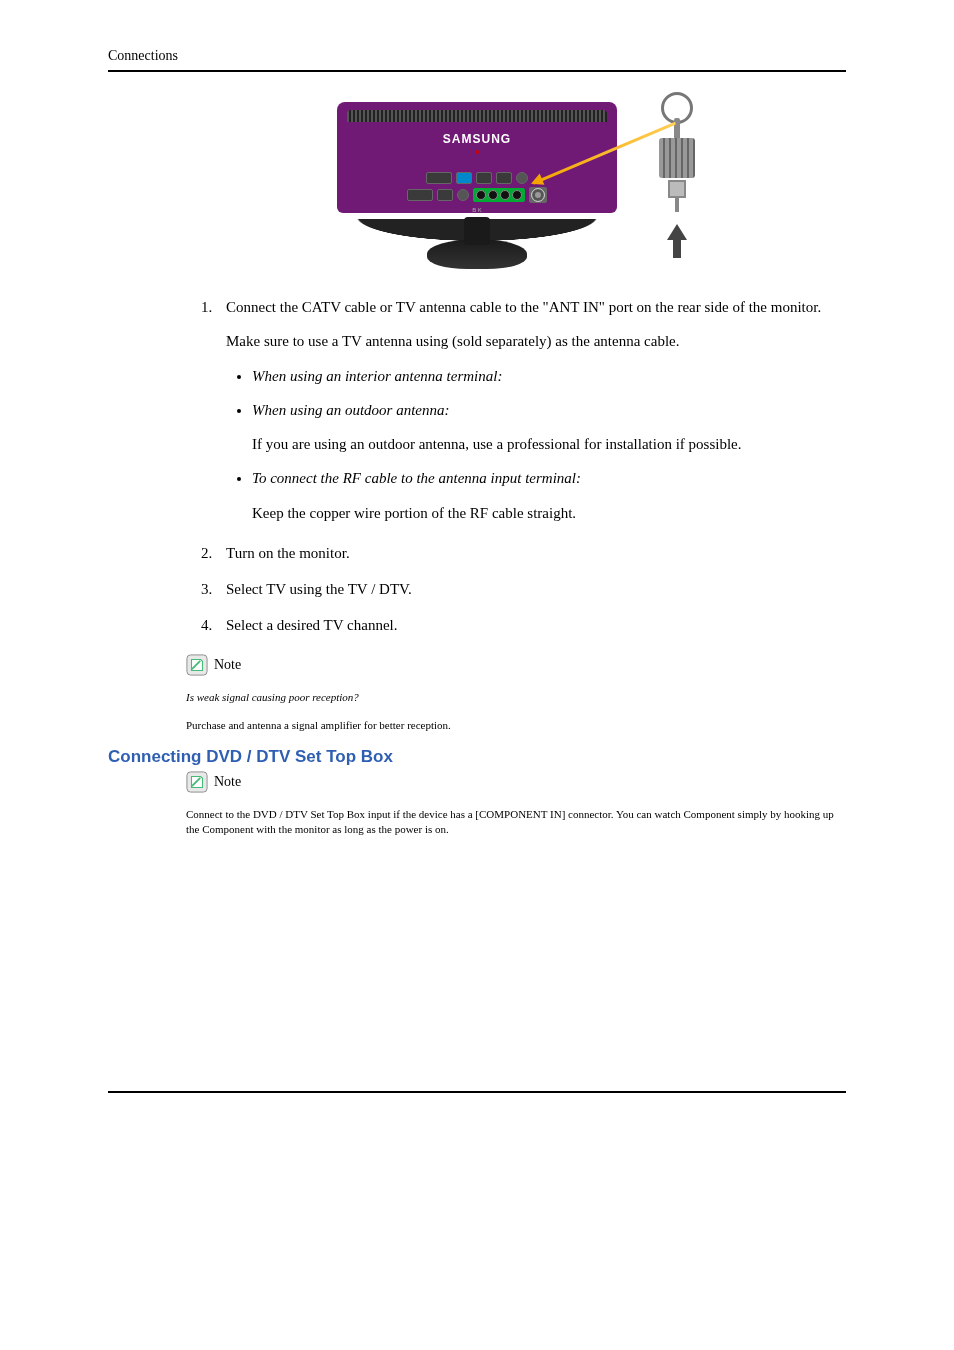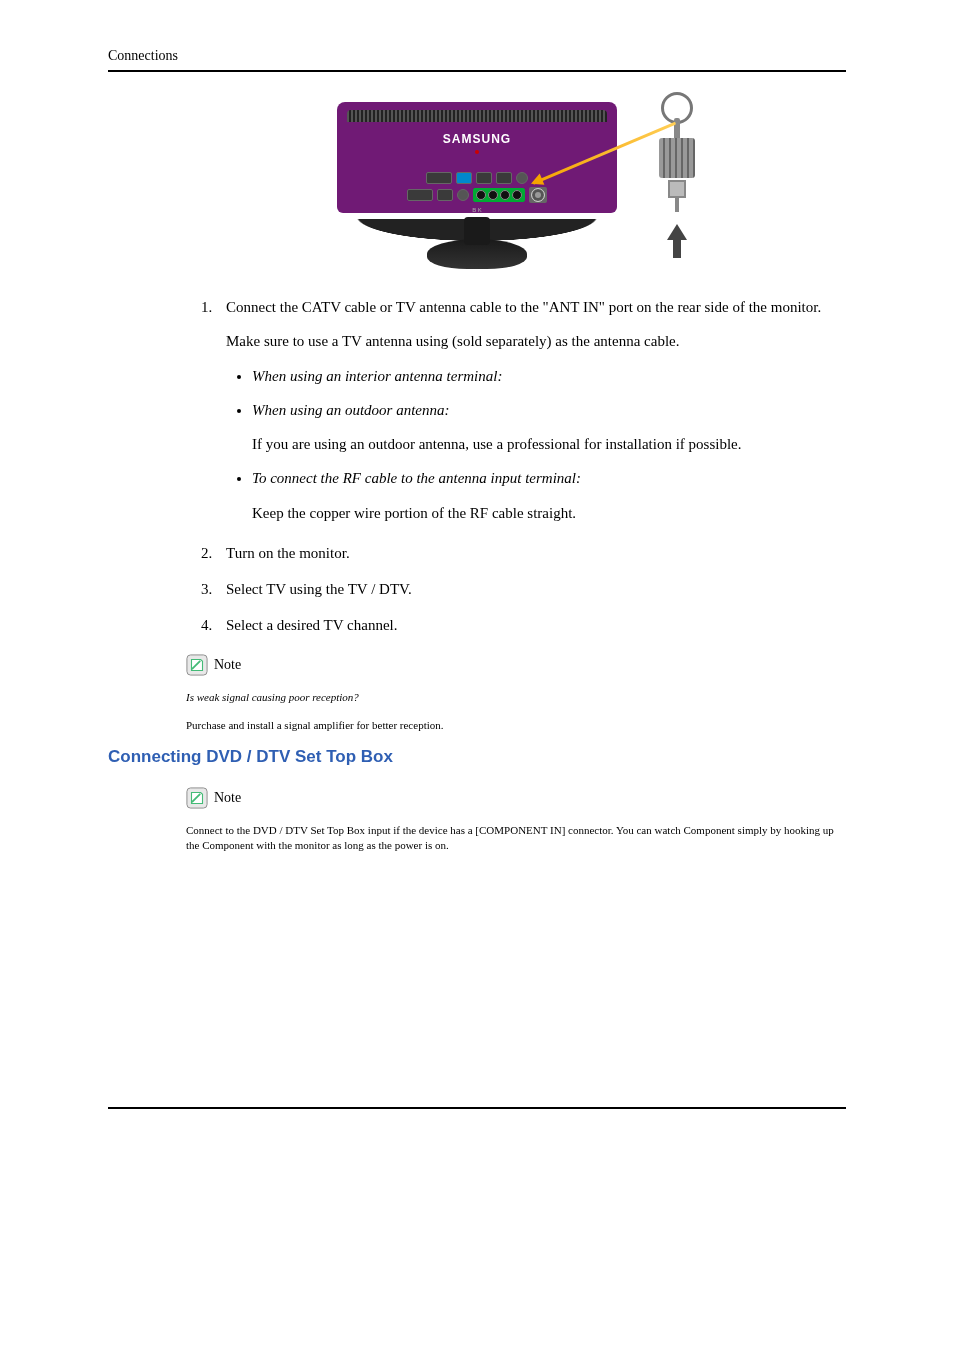--- a/index.html
+++ b/index.html
@@ -247,21 +247,21 @@
     font-size: 11px;
     line-height:1.35;
     margin-bottom: 14px;
   }
   .body-p.italic { font-style: italic; }
   h2.section {
     font-family: Arial, Helvetica, sans-serif;
     color: #2f5fb3;
     font-size: 17px;
     font-weight: bold;
-    margin: 12px 0 20px 0;
+    margin: 12px 0 4px 0;
   }
   .spacer-large { height: 180px; }
 </style>
 </head>
 <body>
 
 <div class="page">
 
   <div class="header-title">Connections</div>
   <hr class="thick">
@@ -343,21 +343,21 @@
       <svg viewBox="0 0 24 24">
           <rect x="1" y="1" width="22" height="22" rx="4" fill="#e8e8e8" stroke="#888"></rect>
           <path d="M6 6 L16 6 L18 8 L18 18 L6 18 Z" fill="#fff" stroke="#4b7" stroke-width="1.2"></path>
           <path d="M7 16 L15 8" stroke="#4b7" stroke-width="2" stroke-linecap="round"></path>
         </svg>
     </span>
     <span class="note-label">Note</span>
   </div>
 
   <div class="body-p italic">Is weak signal causing poor reception?</div>
-  <div class="body-p">Purchase and install a signal amplifier for better reception.</div>
+  <div class="body-p">Purchase and antenna a signal amplifier for better reception.</div>
 
   <h2 class="section">Connecting DVD / DTV Set Top Box</h2>
 
   <div class="note-row" style="margin-top:0;">
     <span class="note-icon">
       <svg viewBox="0 0 24 24">
           <rect x="1" y="1" width="22" height="22" rx="4" fill="#e8e8e8" stroke="#888"></rect>
           <path d="M6 6 L16 6 L18 8 L18 18 L6 18 Z" fill="#fff" stroke="#4b7" stroke-width="1.2"></path>
           <path d="M7 16 L15 8" stroke="#4b7" stroke-width="2" stroke-linecap="round"></path>
         </svg>

